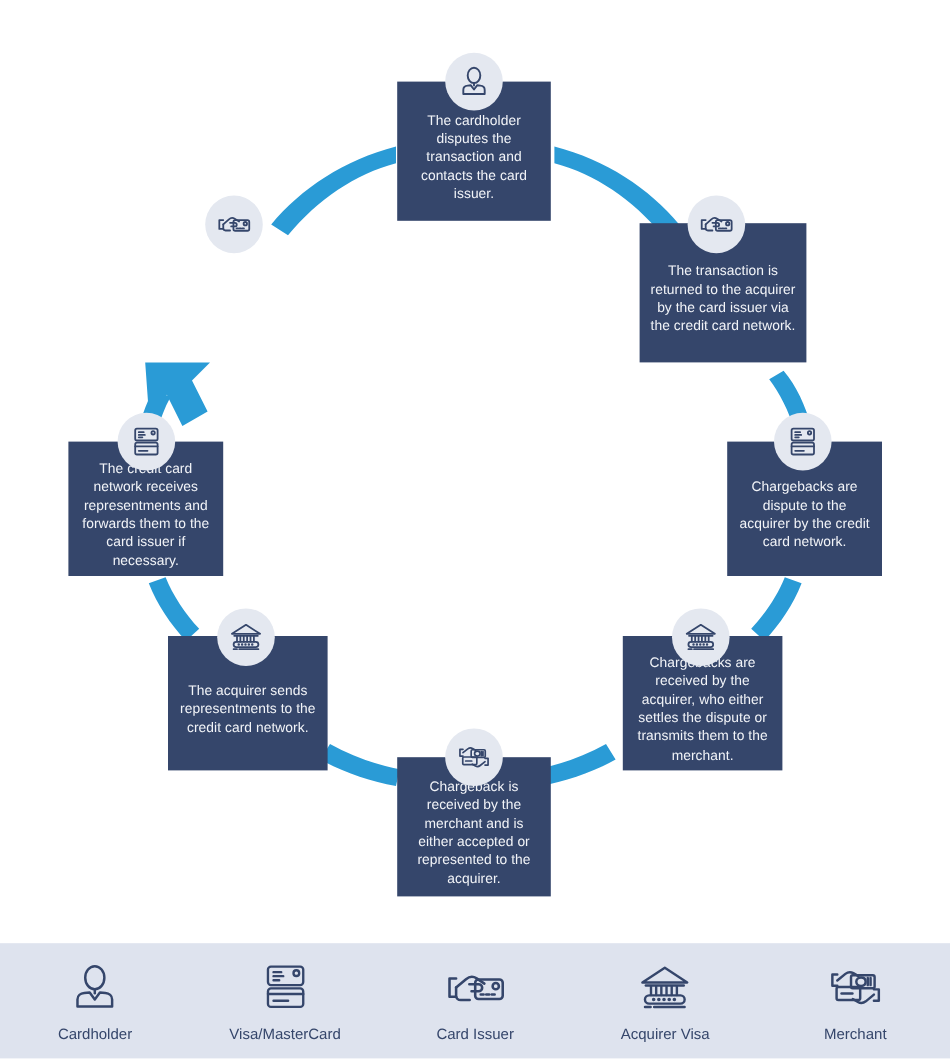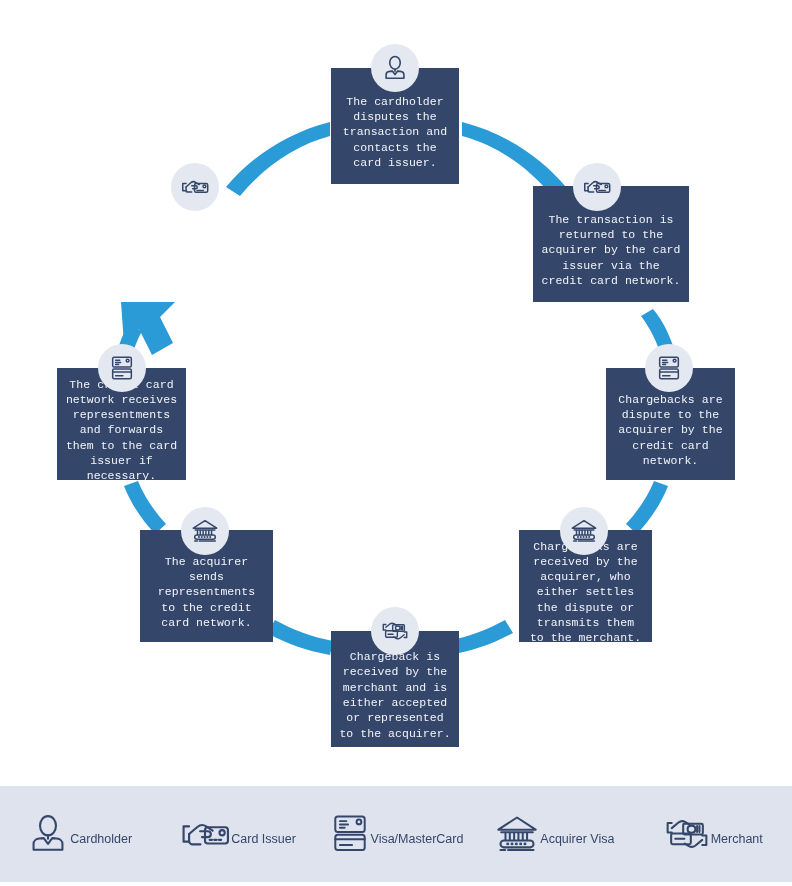--- a/index.html
+++ b/index.html
@@ -43,21 +43,20 @@
   .node {
     position: absolute;
     box-sizing: border-box;
     background: #35466b;
     color: #ffffff;
     z-index: 3;
     display: flex;
     align-items: center;
     justify-content: center;
     padding: 22px 8px 10px 8px;
-    font-family: Liberation Mono, monospace;
   }
 
   .node-text {
     font-size: 11.5px;
     line-height: 1.33;
     text-align: center;
     color: #f2f4f8;
     letter-spacing: 0.05px;
   }
 
@@ -83,21 +82,21 @@
     height: 96px;
     background: #dee3ee;
     display: flex;
     align-items: center;
     justify-content: space-around;
     z-index: 2;
   }
   .legend-item {
     width: 150px;
     display: flex;
-    flex-direction: row;
+    flex-direction: column;
     align-items: center;
     justify-content: center;
   }
   .legend-icon {
     height: 46px;
     display: flex;
     align-items: center;
     justify-content: center;
   }
   .legend-icon svg { display: block; }
@@ -151,21 +150,21 @@
       <svg width="32" height="32" viewBox="0 0 34 34" fill="none" stroke="#35466b" stroke-width="1.6" stroke-linejoin="round" stroke-linecap="round">
         <path d="M4 13.2 L4 21 M4 13.2 L7.5 13.2 M4 21 L7.5 21"></path>
         <path d="M7.5 17 L12.5 12.5 C14 11.2 16 11 17.6 12 L21.5 14.4"></path>
         <path d="M7.5 17 L7.5 20.5 C7.5 21.6 8.4 22.4 9.5 22.4 L13.5 22.4"></path>
         <path d="M13.5 15.6 L17.8 15.6 C18.7 15.6 19.4 16.3 19.4 17.2 C19.4 18.1 18.7 18.8 17.8 18.8 L14.5 18.8"></path>
         <rect x="16.5" y="13.2" width="14" height="9.4" rx="1.6"></rect>
         <circle cx="27" cy="16.4" r="1.5"></circle>
         <path d="M19.2 20.6 L20.6 20.6 M21.8 20.6 L23.2 20.6 M24.4 20.6 L25.8 20.6"></path>
       </svg>
     </div>
-    <div class="node" style="left:533px; top:186px; width:156px; height:116px;">
+    <div class="node" style="left:533px; top:186px; width:139px; height:116px;">
       <div class="node-text">The transaction is returned to the acquirer by the card issuer via the credit card network.</div>
     </div>
 
     <div class="badge" style="left:645px; top:344px;">
       <svg width="28" height="28" viewBox="0 0 30 30" fill="none" stroke="#35466b" stroke-width="1.6" stroke-linejoin="round" stroke-linecap="round">
         <rect x="5" y="3.5" width="20" height="10.5" rx="1.6"></rect>
         <path d="M8.2 6.6 L12.6 6.6 M8.2 9 L13.6 9 M8.2 11.2 L11.4 11.2"></path>
         <circle cx="21" cy="7.2" r="1.5"></circle>
         <rect x="5" y="16" width="20" height="10.5" rx="1.6"></rect>
         <path d="M5 19.2 L25 19.2"></path>
@@ -257,45 +256,45 @@
           <ellipse cx="16" cy="10" rx="5.8" ry="7"></ellipse>
           <path d="M16 17 L16 19.4"></path>
           <path d="M5.5 27.5 L5.5 23.2 C5.5 21 7.3 19.5 9.6 19.3 L12.9 19 L16 23.2 L19.1 19 L22.4 19.3 C24.7 19.5 26.5 21 26.5 23.2 L26.5 27.5 Z"></path>
         </svg>
       </div>
       <div class="legend-label">Cardholder</div>
     </div>
 
     <div class="legend-item">
       <div class="legend-icon">
+        <svg width="42" height="44" viewBox="0 0 30 30" fill="none" stroke="#35466b" stroke-width="1.4" stroke-linejoin="round" stroke-linecap="round">
+          <rect x="4.5" y="2.5" width="21" height="11" rx="1.8"></rect>
+          <path d="M7.8 5.8 L12.4 5.8 M7.8 8.2 L13.6 8.2 M7.8 10.6 L11.2 10.6"></path>
+          <circle cx="21.4" cy="6.4" r="1.7"></circle>
+          <rect x="4.5" y="15.5" width="21" height="11" rx="1.8"></rect>
+          <path d="M4.5 18.8 L25.5 18.8"></path>
+          <path d="M7.8 22.8 L16.5 22.8"></path>
+        </svg>
+      </div>
+      <div class="legend-label">Visa/MasterCard</div>
+    </div>
+
+    <div class="legend-item">
+      <div class="legend-icon">
         <svg width="52" height="44" viewBox="0 0 34 28" fill="none" stroke="#35466b" stroke-width="1.4" stroke-linejoin="round" stroke-linecap="round">
           <path d="M3 9 L3 19 M3 9 L6.6 9 M3 19 L6.6 19"></path>
           <path d="M6.6 14 L12 9.4 C13.7 8 16 7.8 17.8 9 L22 11.8"></path>
           <path d="M6.6 14 L6.6 18.4 C6.6 19.8 7.7 20.8 9.1 20.8 L14 20.8"></path>
           <path d="M13.8 12.2 L18.8 12.2 C19.9 12.2 20.8 13 20.8 14.1 C20.8 15.2 19.9 16 18.8 16 L15 16"></path>
           <rect x="17" y="9.6" width="15" height="10.6" rx="1.8"></rect>
           <circle cx="28.2" cy="13.2" r="1.7"></circle>
           <path d="M20 17.8 L21.6 17.8 M23 17.8 L24.6 17.8 M26 17.8 L27.6 17.8"></path>
         </svg>
       </div>
       <div class="legend-label">Card Issuer</div>
-    </div>
-
-    <div class="legend-item">
-      <div class="legend-icon">
-        <svg width="42" height="44" viewBox="0 0 30 30" fill="none" stroke="#35466b" stroke-width="1.4" stroke-linejoin="round" stroke-linecap="round">
-          <rect x="4.5" y="2.5" width="21" height="11" rx="1.8"></rect>
-          <path d="M7.8 5.8 L12.4 5.8 M7.8 8.2 L13.6 8.2 M7.8 10.6 L11.2 10.6"></path>
-          <circle cx="21.4" cy="6.4" r="1.7"></circle>
-          <rect x="4.5" y="15.5" width="21" height="11" rx="1.8"></rect>
-          <path d="M4.5 18.8 L25.5 18.8"></path>
-          <path d="M7.8 22.8 L16.5 22.8"></path>
-        </svg>
-      </div>
-      <div class="legend-label">Visa/MasterCard</div>
     </div>
 
     <div class="legend-item">
       <div class="legend-icon">
         <svg width="46" height="44" viewBox="0 0 32 30" fill="none" stroke="#35466b" stroke-width="1.4" stroke-linejoin="round" stroke-linecap="round">
           <path d="M3 12 L16 3.5 L29 12 Z"></path>
           <path d="M5 13.8 L27 13.8"></path>
           <path d="M8 14.4 L8 19.3 M11 14.4 L11 19.3 M14 14.4 L14 19.3 M17 14.4 L17 19.3 M20 14.4 L20 19.3 M23 14.4 L23 19.3"></path>
           <rect x="4.5" y="19.5" width="23" height="4.8" rx="2.4"></rect>
           <path d="M9.5 21.9 L9.6 21.9 M12.5 21.9 L12.6 21.9 M15.5 21.9 L15.6 21.9 M18.5 21.9 L18.6 21.9 M21.5 21.9 L21.6 21.9" stroke-width="2"></path>

